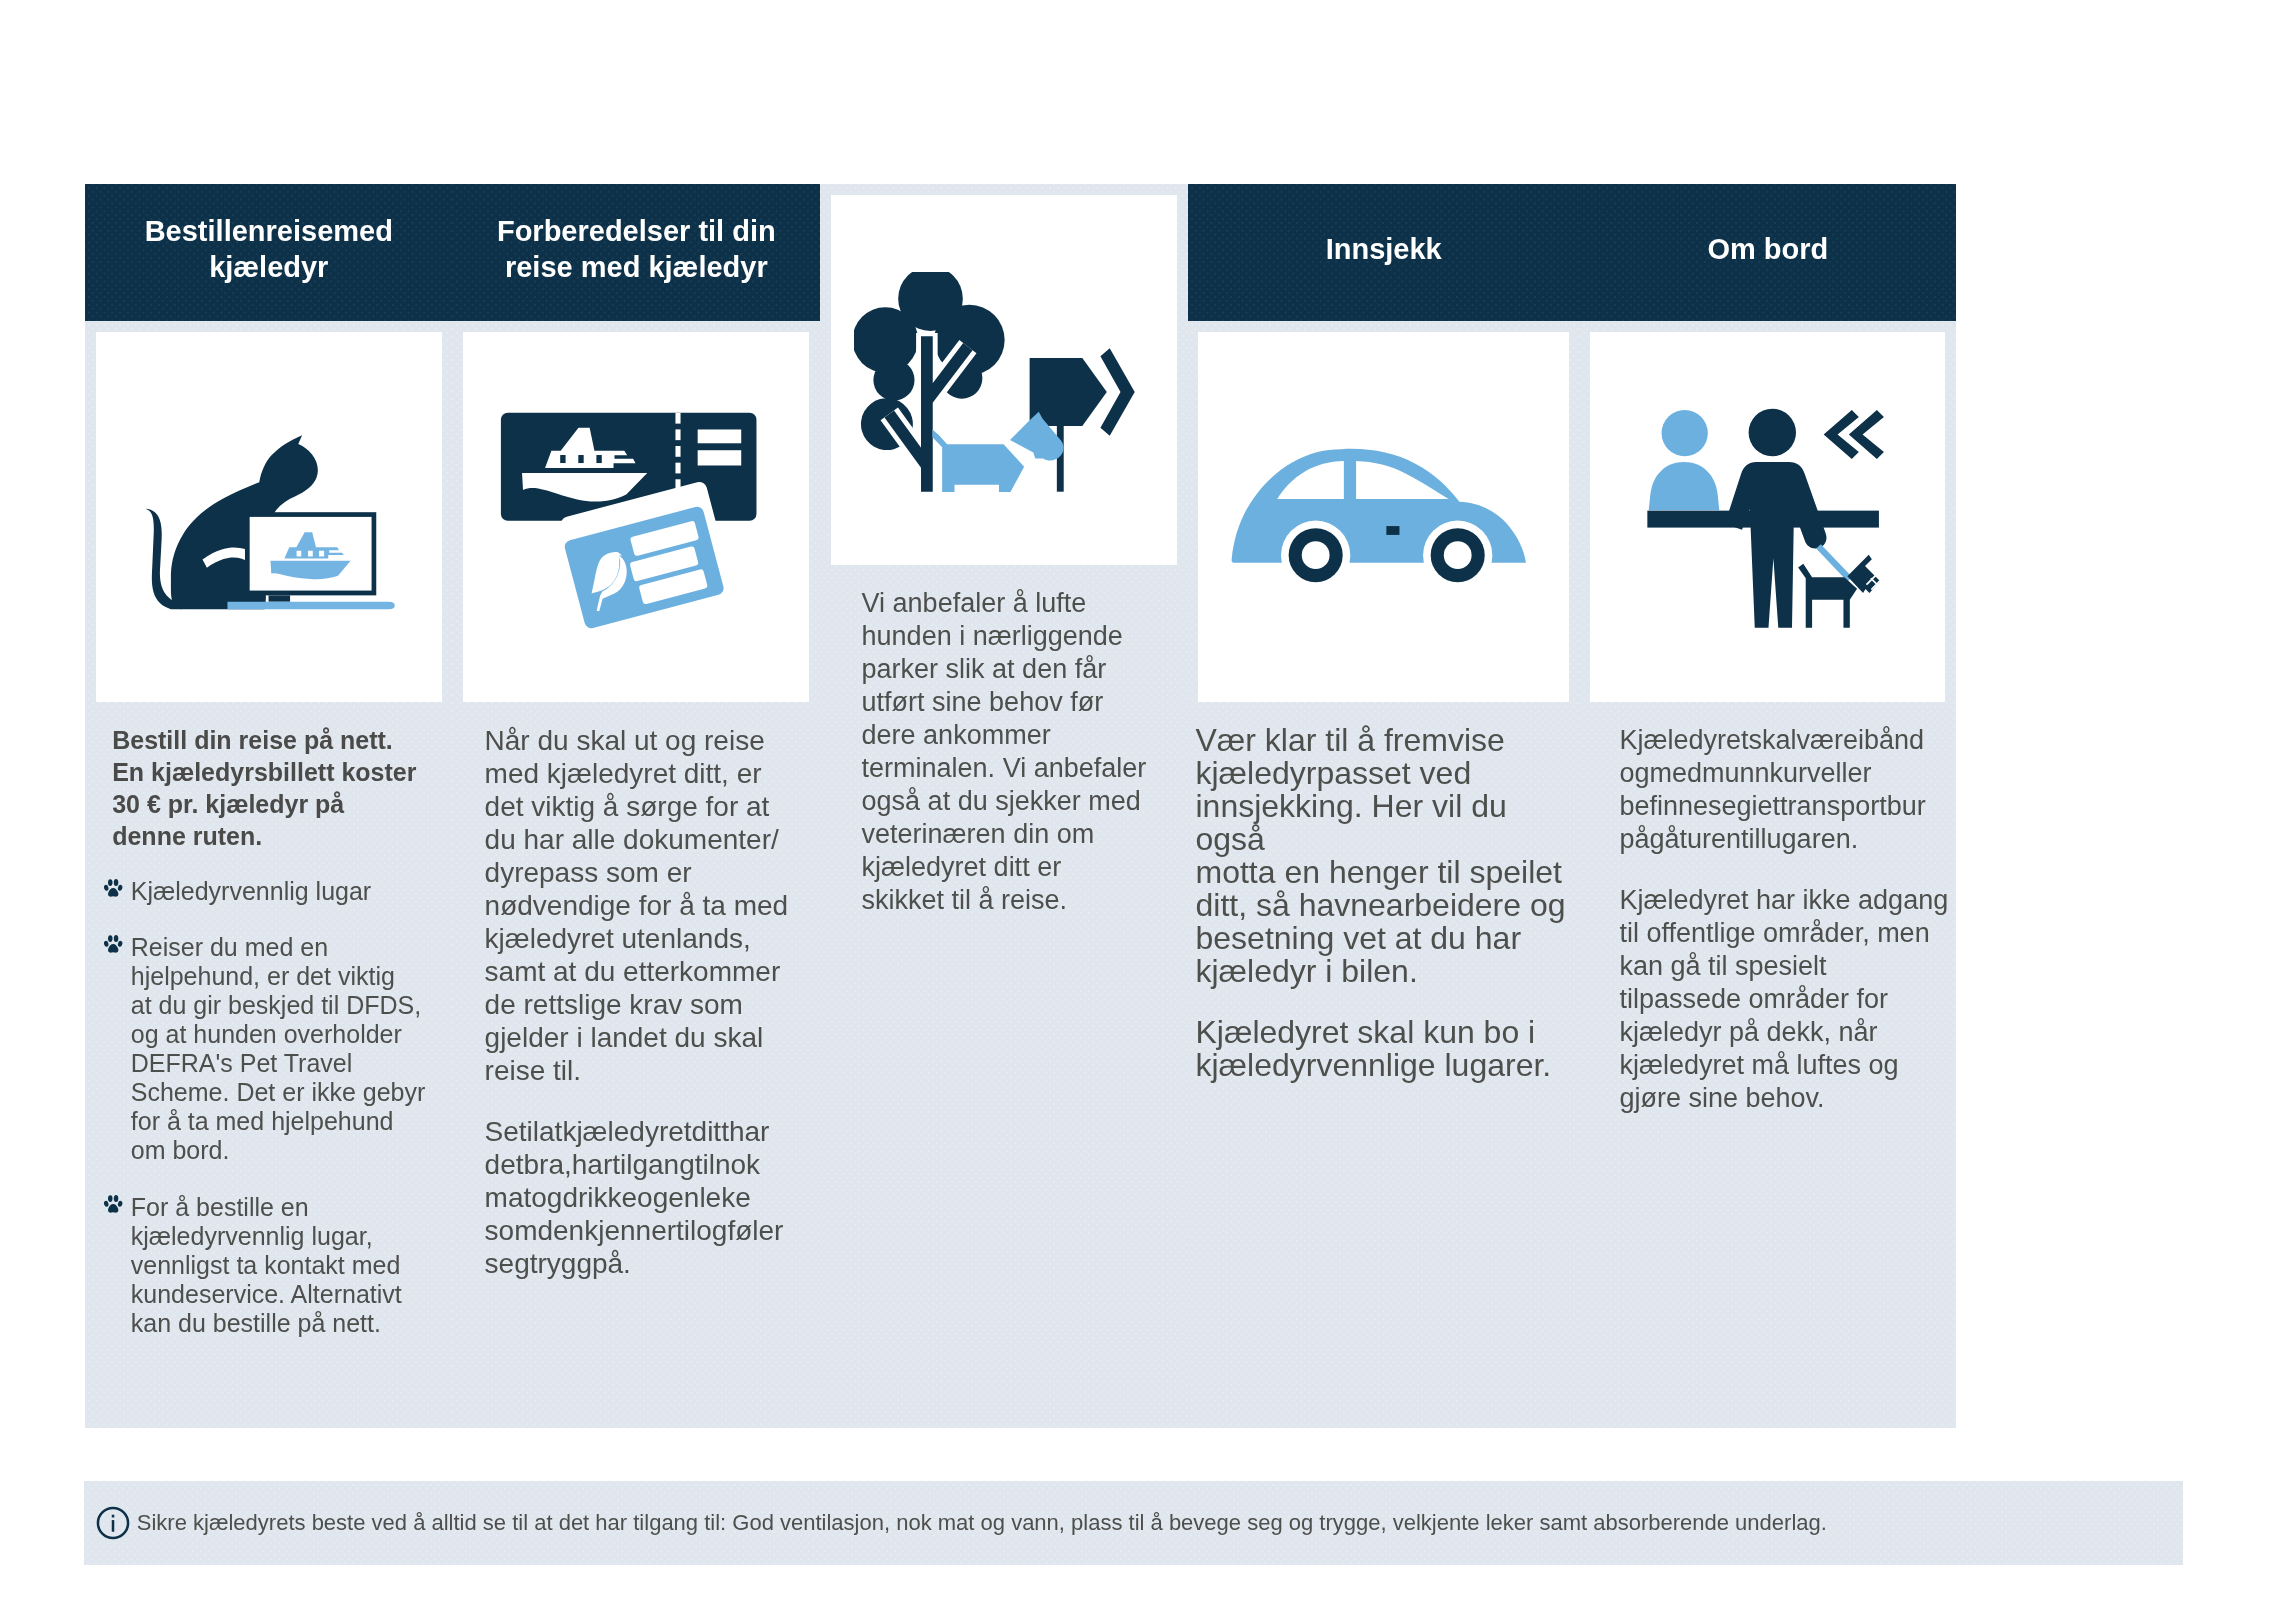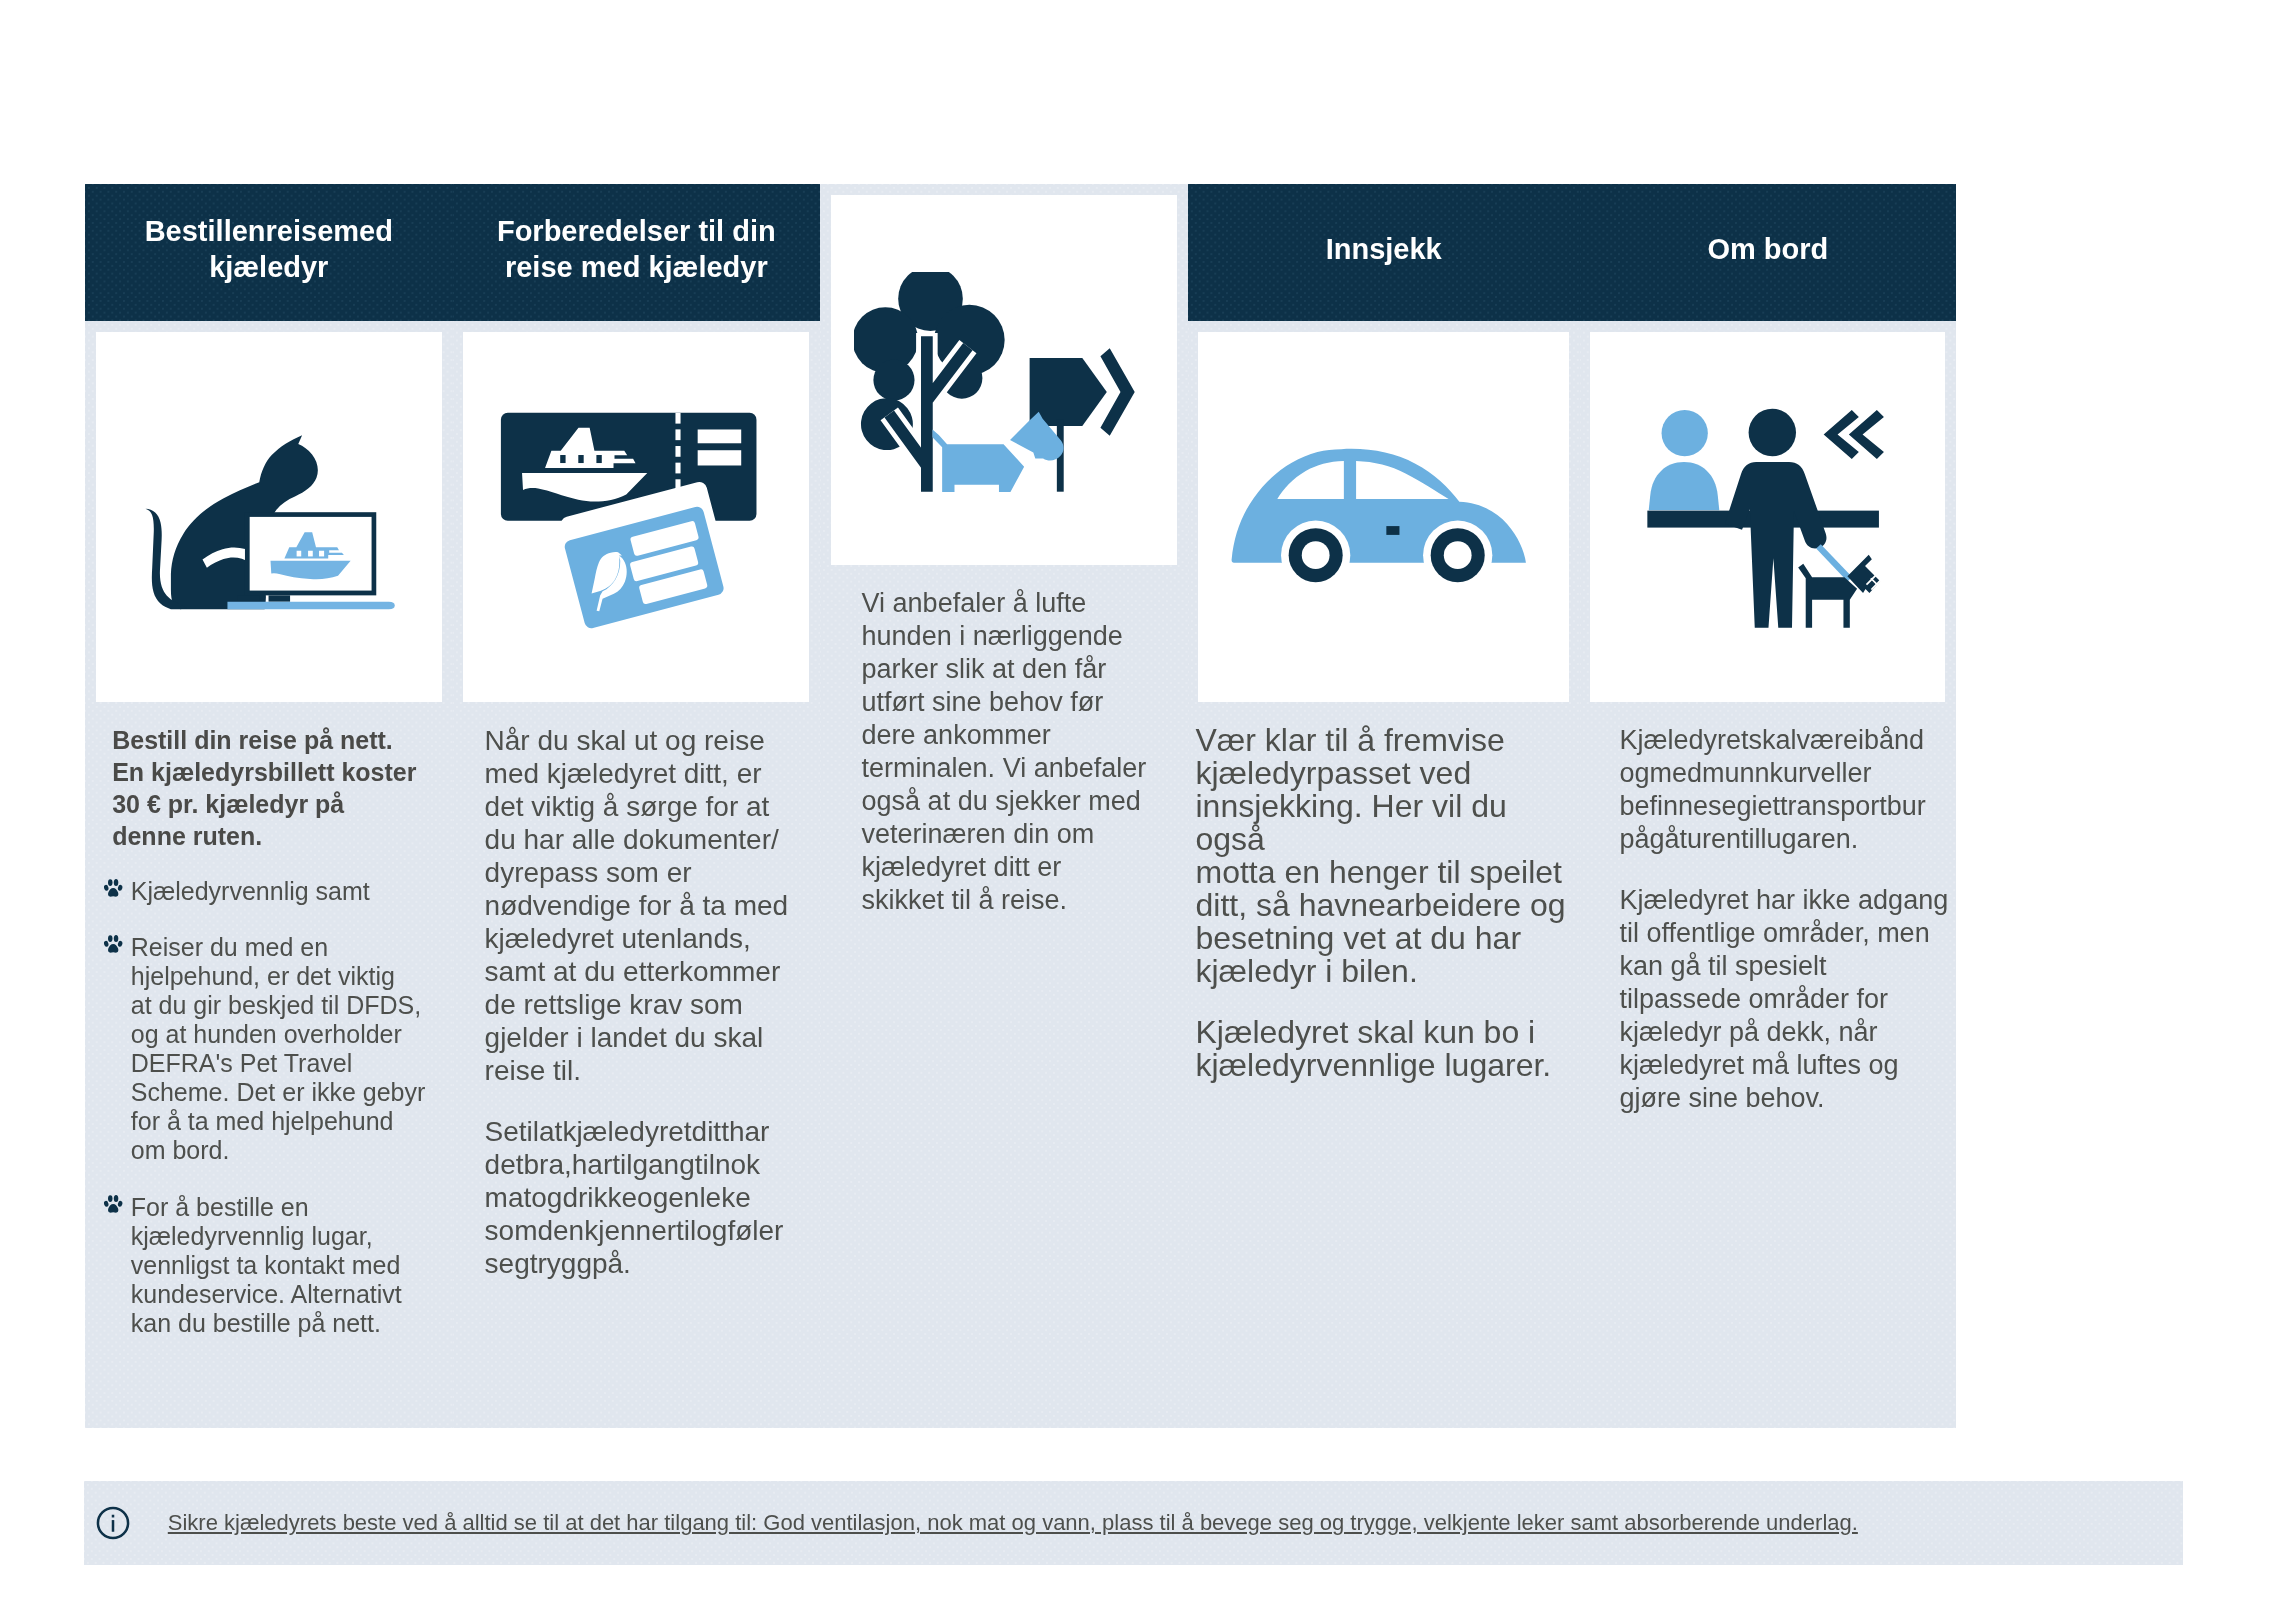--- a/index.html
+++ b/index.html
@@ -51,22 +51,22 @@
   .pawicon{position:absolute;left:-7.8px;top:1px;width:18.6px;height:19.6px;}
 
   .footer{position:absolute;left:84px;top:1481px;width:2099px;height:84px;
           background-color:#e0e6ee;
           background-image:radial-gradient(rgba(255,255,255,.22) 0.7px, rgba(0,0,0,0) 0.8px),
                            radial-gradient(rgba(255,255,255,.22) 0.7px, rgba(0,0,0,0) 0.8px);
           background-size:7.8px 7.8px, 7.8px 7.8px;background-position:0 0, 3.9px 3.9px;
           display:flex;align-items:center;box-sizing:border-box;
           padding-left:11.8px;}
   .footer .info-icon{width:34px;height:34px;flex:0 0 34px;display:block;}
-  .footer .ftext{margin-left:38px;color:#4d4f4c;font-size:22px;line-height:27.4px;
-                 white-space:nowrap;text-decoration:underline;}
+  .footer .ftext{margin-left:7px;color:#4d4f4c;font-size:22px;line-height:27.4px;
+                 white-space:nowrap;}
 </style>
 </head>
 <body>
 
 <div class="page">
 
   <div class="cols">
 
     <div class="col">
       <div class="col-header">
@@ -132,21 +132,21 @@
           <p class="lead">Bestill din reise på nett.<br>En kjæledyrsbillett koster<br>30 € pr. kjæledyr på<br>denne ruten.</p>
           <ul class="paws">
             <li><svg class="pawicon" width="18.6" height="19.6" viewBox="0 0 19 20" xmlns="http://www.w3.org/2000/svg">
                     <g fill="#0d3148">
                       <ellipse cx="6.4" cy="4.7" rx="2.3" ry="3.5"></ellipse>
                       <ellipse cx="12.3" cy="4.5" rx="2.3" ry="3.6"></ellipse>
                       <ellipse cx="2.3" cy="10" rx="2.2" ry="3.1" transform="rotate(-16 2.3 10)"></ellipse>
                       <ellipse cx="16.5" cy="10" rx="2.2" ry="3.1" transform="rotate(16 16.5 10)"></ellipse>
                       <path d="M9.4 10.2 C11.6 10.2 13.4 12.2 14.3 14.6 C15.1 16.7 14.6 18.6 12.9 19 C11.7 19.3 10.7 18.6 9.4 18.6 C8.1 18.6 7.1 19.3 5.9 19 C4.2 18.6 3.7 16.7 4.5 14.6 C5.4 12.2 7.2 10.2 9.4 10.2 Z"></path>
                     </g>
-                  </svg><span>Kjæledyrvennlig samt</span></li>
+                  </svg><span>Kjæledyrvennlig lugar</span></li>
             <li><svg class="pawicon" width="18.6" height="19.6" viewBox="0 0 19 20" xmlns="http://www.w3.org/2000/svg">
                     <g fill="#0d3148">
                       <ellipse cx="6.4" cy="4.7" rx="2.3" ry="3.5"></ellipse>
                       <ellipse cx="12.3" cy="4.5" rx="2.3" ry="3.6"></ellipse>
                       <ellipse cx="2.3" cy="10" rx="2.2" ry="3.1" transform="rotate(-16 2.3 10)"></ellipse>
                       <ellipse cx="16.5" cy="10" rx="2.2" ry="3.1" transform="rotate(16 16.5 10)"></ellipse>
                       <path d="M9.4 10.2 C11.6 10.2 13.4 12.2 14.3 14.6 C15.1 16.7 14.6 18.6 12.9 19 C11.7 19.3 10.7 18.6 9.4 18.6 C8.1 18.6 7.1 19.3 5.9 19 C4.2 18.6 3.7 16.7 4.5 14.6 C5.4 12.2 7.2 10.2 9.4 10.2 Z"></path>
                     </g>
                   </svg><span>Reiser du med en<br>hjelpehund, er det viktig<br>at du gir beskjed til DFDS,<br>og at hunden overholder<br>DEFRA's Pet Travel<br>Scheme. Det er ikke gebyr<br>for å ta med hjelpehund<br>om bord.</span></li>
             <li><svg class="pawicon" width="18.6" height="19.6" viewBox="0 0 19 20" xmlns="http://www.w3.org/2000/svg">

